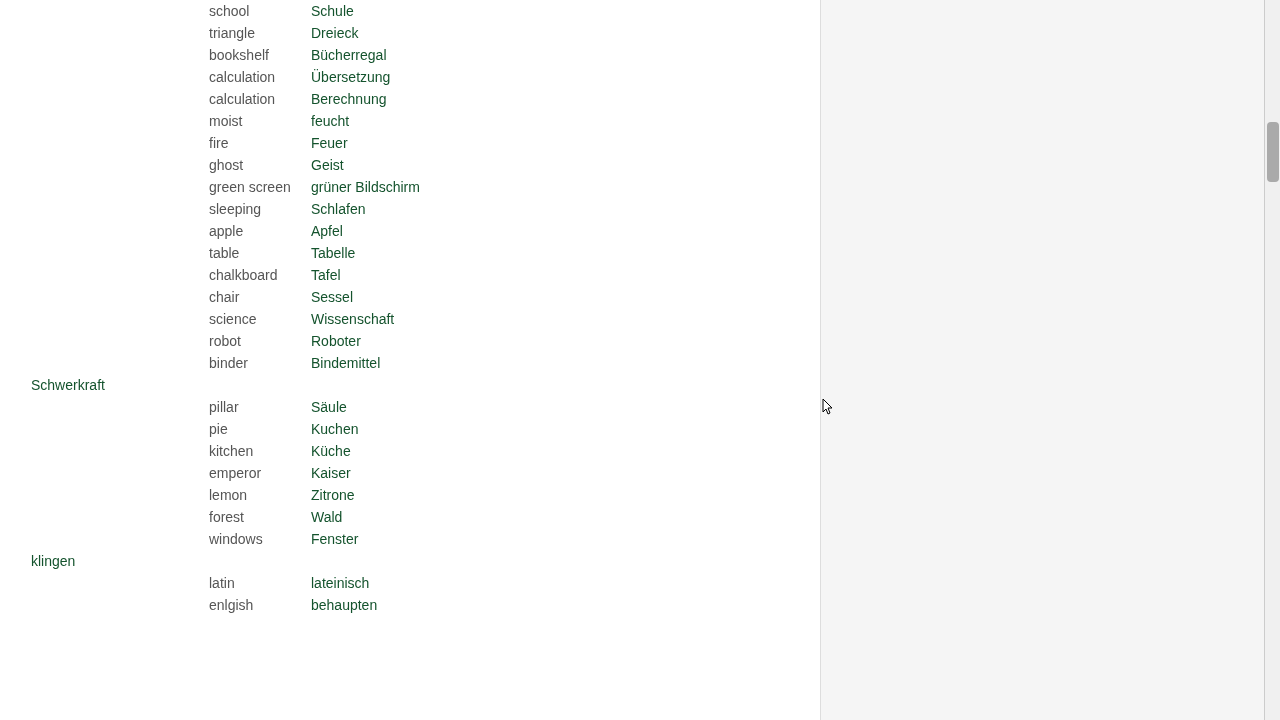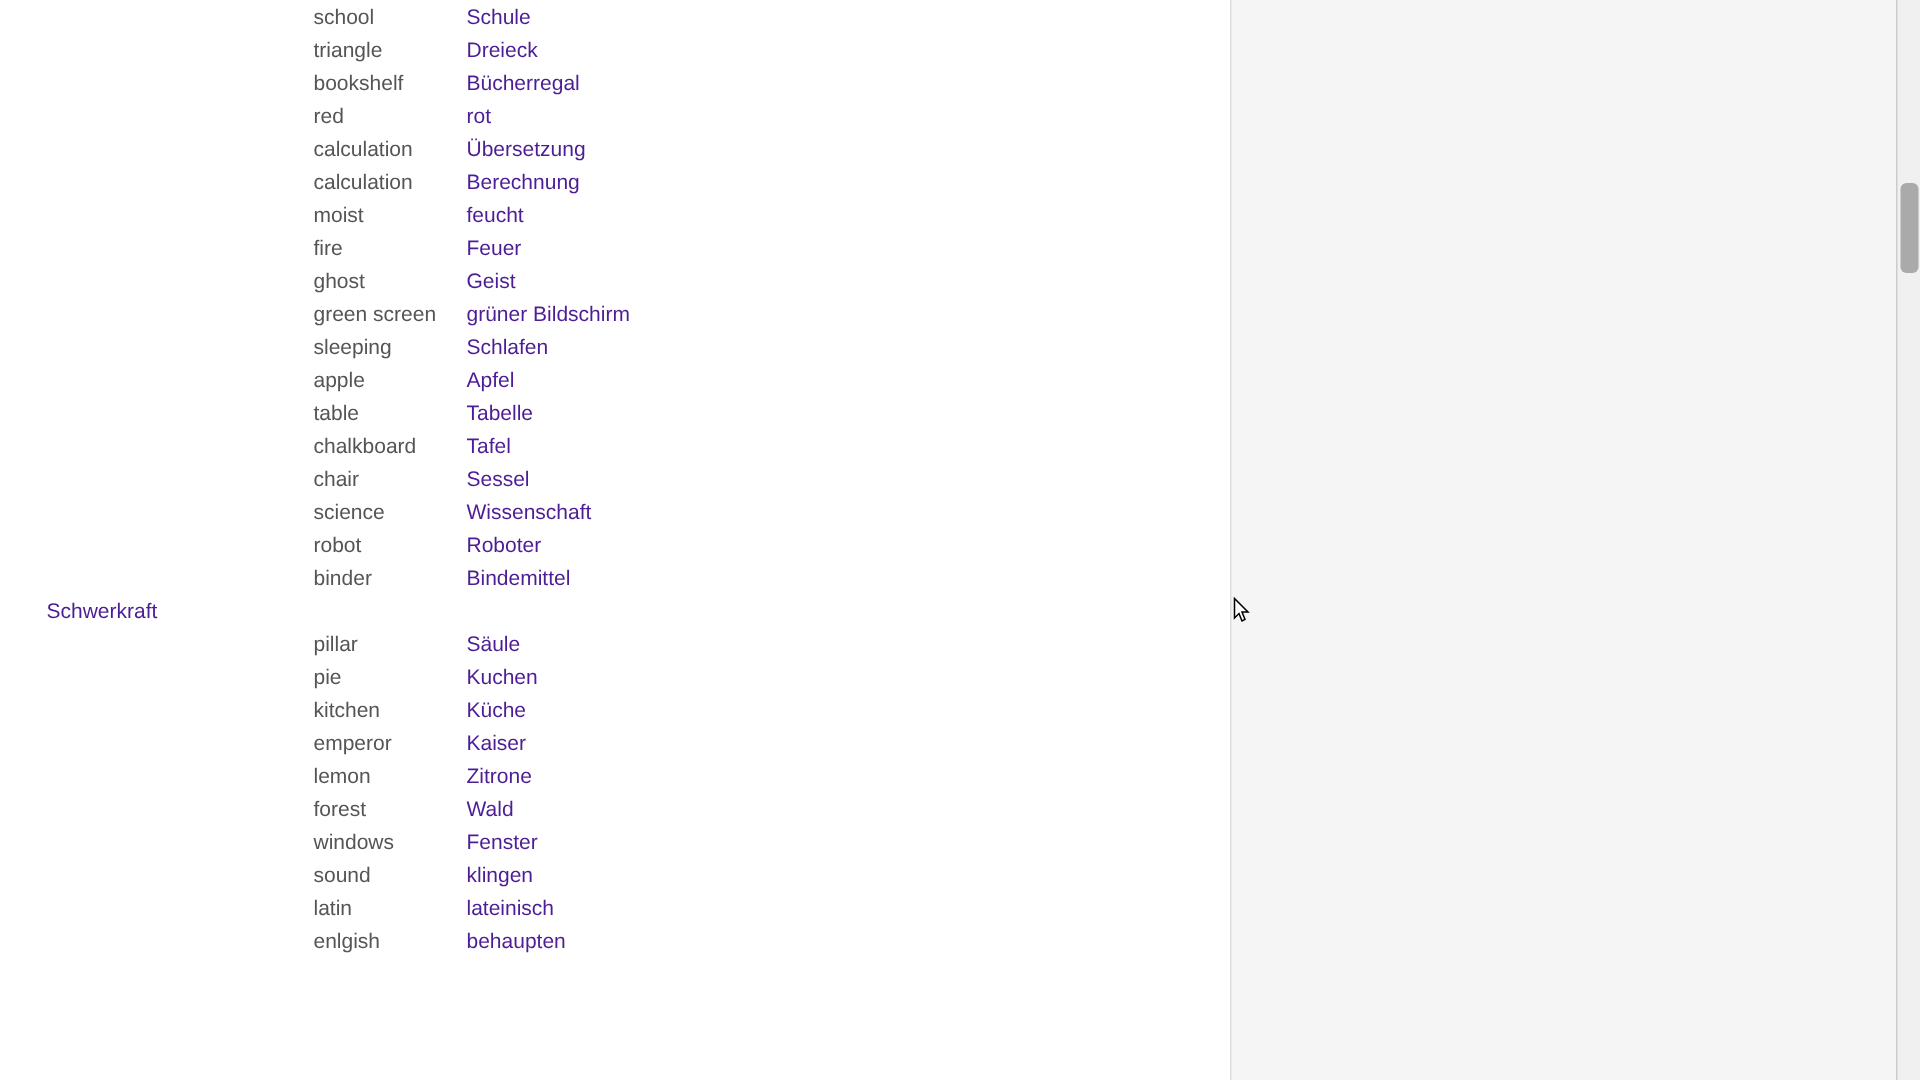--- a/index.html
+++ b/index.html
@@ -39,21 +39,21 @@
       padding: 3px 0;
     }
     .english-col {
       width: 280px;
       padding-left: 198px;
       color: #555;
     }
     .german-col {
       width: 340px;
       padding-left: 20px;
-      color: #4c1d95;
+      color: #14532d;
     }
     .scrollbar-area {
       width: 16px;
       background: #f0f0f0;
       position: absolute;
       right: 0;
       top: 0;
       height: 720px;
       border-left: 1px solid #ccc;
     }
@@ -94,24 +94,20 @@
         </div>
         <div class="word-row">
           <span class="english-col">triangle</span>
           <span class="german-col">Dreieck</span>
         </div>
         <div class="word-row">
           <span class="english-col">bookshelf</span>
           <span class="german-col">Bücherregal</span>
         </div>
         <div class="word-row">
-          <span class="english-col">red</span>
-          <span class="german-col">rot</span>
-        </div>
-        <div class="word-row">
           <span class="english-col">calculation</span>
           <span class="german-col">Übersetzung</span>
         </div>
         <div class="word-row">
           <span class="english-col">calculation</span>
           <span class="german-col">Berechnung</span>
         </div>
         <div class="word-row">
           <span class="english-col">moist</span>
           <span class="german-col">feucht</span>
@@ -185,21 +181,20 @@
         </div>
         <div class="word-row">
           <span class="english-col">forest</span>
           <span class="german-col">Wald</span>
         </div>
         <div class="word-row">
           <span class="english-col">windows</span>
           <span class="german-col">Fenster</span>
         </div>
         <div class="word-row">
-          <span class="english-col">sound</span>
           <span class="german-col">klingen</span>
         </div>
         <div class="word-row">
           <span class="english-col">latin</span>
           <span class="german-col">lateinisch</span>
         </div>
         <div class="word-row">
           <span class="english-col">enlgish</span>
           <span class="german-col">behaupten</span>
         </div>

